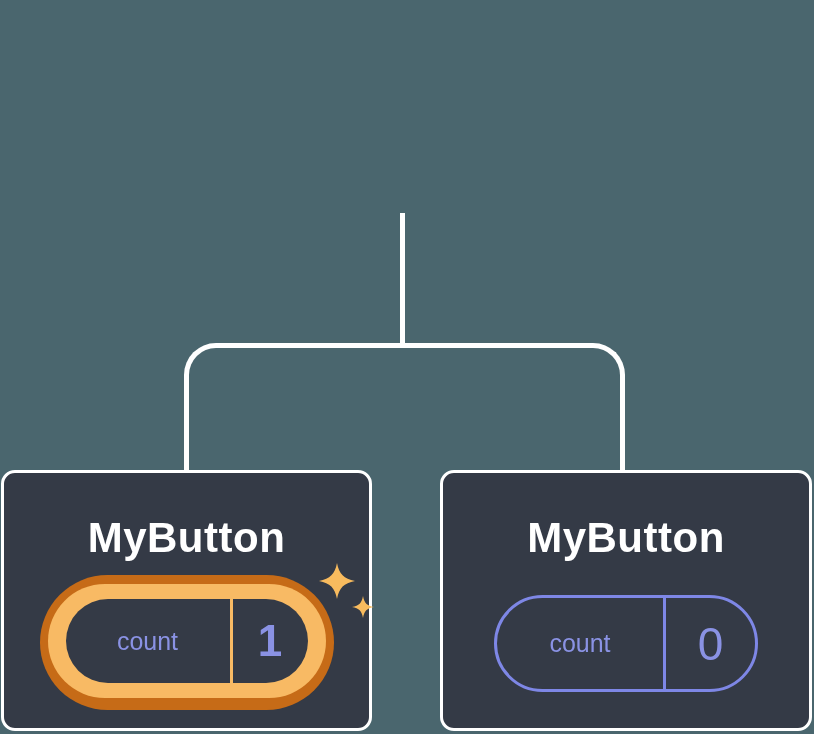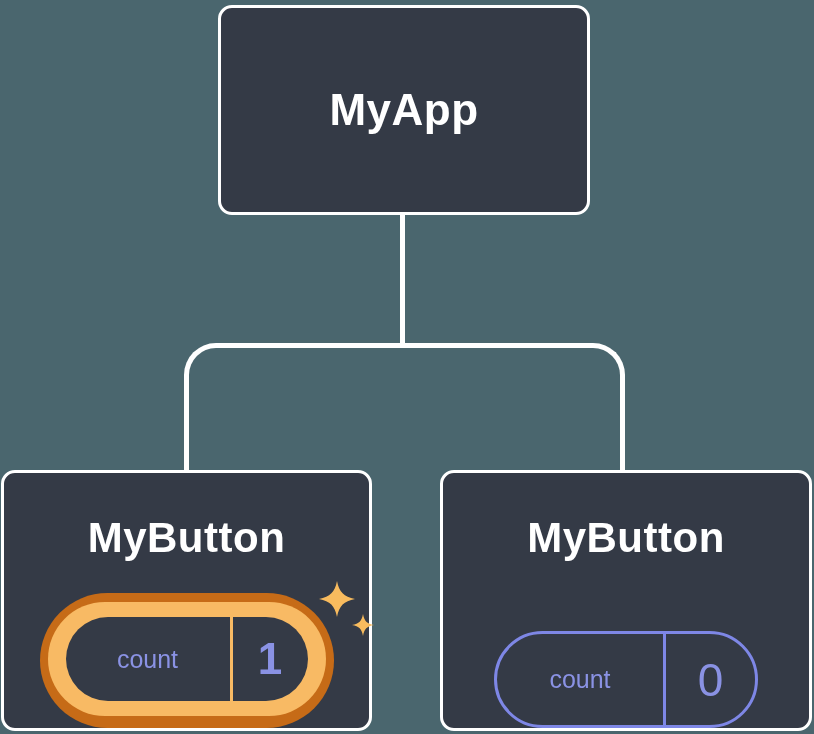--- a/index.html
+++ b/index.html
@@ -13,21 +13,20 @@
     overflow: hidden;
   }
 
   
   .node {
     position: absolute;
     background: var(--node-bg, #343A46);
     border: 3px solid var(--node-border, #FFFFFF);
     border-radius: 14px;
     box-sizing: border-box;
-    justify-content: space-between;
   }
   .node-root {
     left: 218px; top: 5px;
     width: 372px; height: 210px;
     display: flex; align-items: center; justify-content: center;
   }
   .node-title {
     color: var(--title-text, #FFFFFF);
     font-weight: 700;
     letter-spacing: 0.5px;
@@ -115,23 +114,20 @@
   }
   .pill-plain .seg-name { width: 166px; }
   .pill-plain .divider { width: 3px; background: var(--pill-border, #7E87E6); }
   .pill-plain .seg-value { font-weight: 400; }
 </style>
 </head>
 <body>
 
 <div class="canvas">
 
-  <div class="node node-root">
-    <span class="node-title root-title">MyApp</span>
-  </div>
 
   <div class="stem"></div>
   <div class="bracket"></div>
 
   <div class="node node-child node-left">
     <span class="node-title">MyButton</span>
     <div class="glow-wrap">
       <div class="glow-outer">
         <div class="glow-gold">
           <div class="pill-core">

